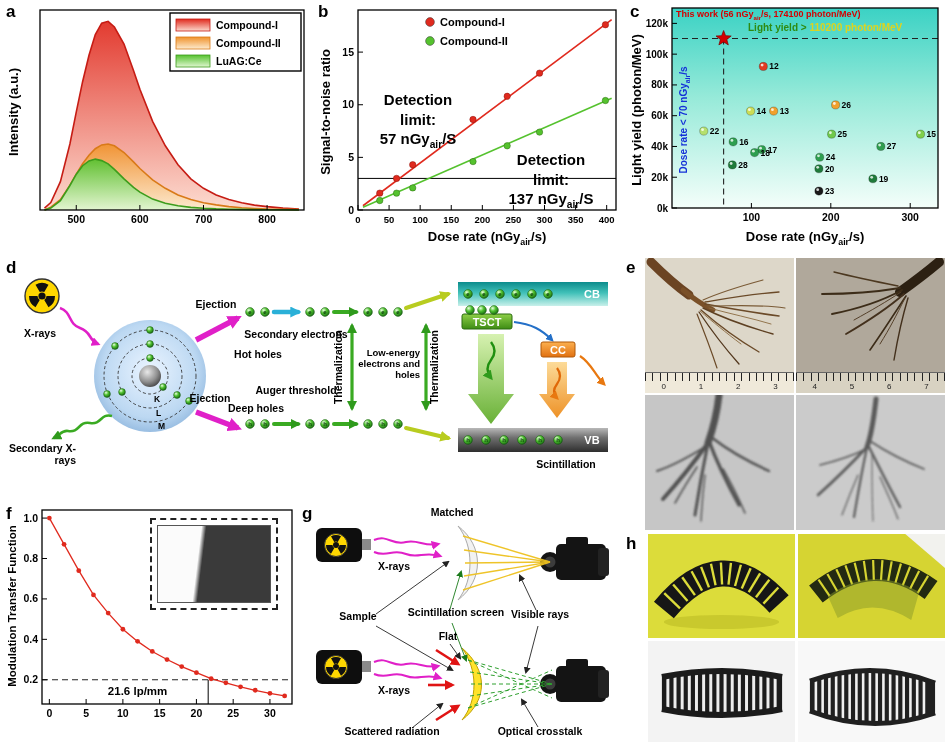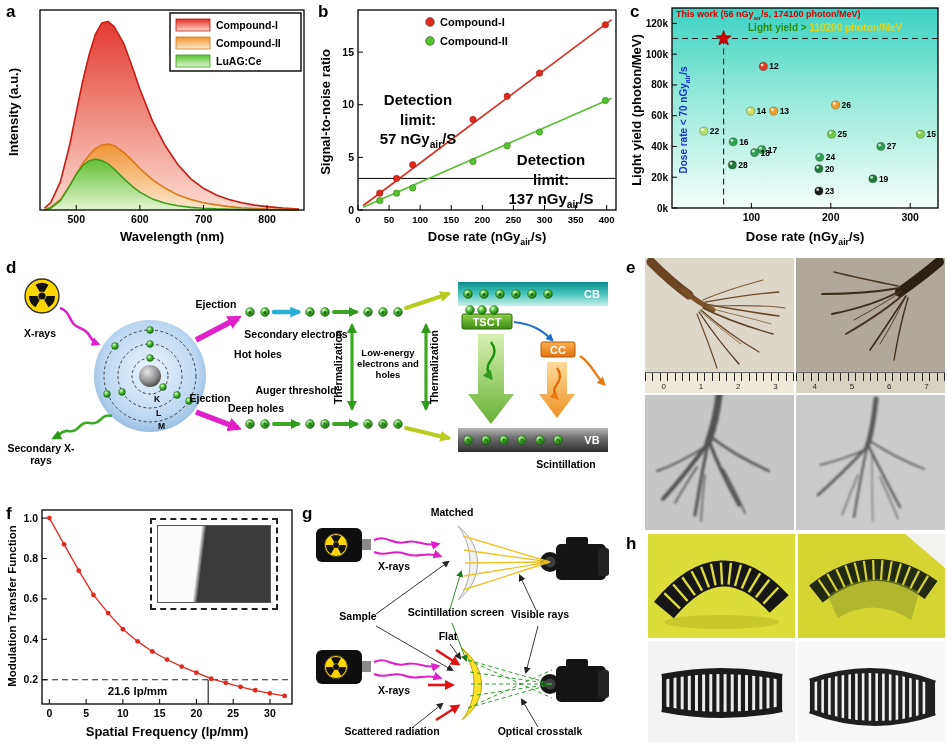--- a/index.html
+++ b/index.html
@@ -21,21 +21,21 @@
 .inset{position:absolute;border:2px dashed #222;background:#fff;padding:5px}
 .edge{width:100%;height:100%;border:1px solid #555;
  background:linear-gradient(97deg,#fbfbfb 36%,#3a3a3a 40%)}
 .pgrid{position:absolute;display:grid;background:#fff}
 .ph{position:relative;overflow:hidden}
 .ph svg{display:block;width:100%;height:100%}
 .ruler{position:absolute;left:0;right:0;bottom:0;height:21px;border-top:1px solid #666;background:#efe9da}
 .ruler.dark{background:#d8d2c2}
 .ruler .ticks{height:8px;background:repeating-linear-gradient(90deg,#222 0 1px,transparent 1px 7.4px)}
 .ruler .nums{display:flex;justify-content:space-around;font-size:8px;color:#222;line-height:1.4}
-.dov{position:absolute;text-align:center;font-weight:bold;font-size:10.5px;line-height:1.15}
+.dov{position:absolute;text-align:right;font-weight:bold;font-size:10.5px;line-height:1.15}
 svg text{font-family:"Liberation Sans",sans-serif}
 .dt{font-size:10.5px;font-weight:bold;fill:#000}
 .ds{font-size:8.5px;font-weight:bold;fill:#000}
 .dw{fill:#fff;font-weight:bold;font-size:11px}
 </style>
 </head>
 <body>
 
 <div class="figure">
 
@@ -72,21 +72,20 @@
         <text x="267.1036144578313" y="223" font-size="10.5" text-anchor="middle" font-weight="bold">800</text>
         <rect x="170" y="13" width="131" height="58" fill="#fff" stroke="#000" stroke-width="1.4"></rect>
         <rect x="176" y="19" width="34" height="12" fill="url(#grA0)" stroke="#c61c14" stroke-width="0.8"></rect>
         <text x="216" y="29" font-size="10.5" font-weight="bold">Compound-I</text>
         <rect x="176" y="37" width="34" height="12" fill="url(#grA1)" stroke="#d97a18" stroke-width="0.8"></rect>
         <text x="216" y="47" font-size="10.5" font-weight="bold">Compound-II</text>
         <rect x="176" y="55" width="34" height="12" fill="url(#grA2)" stroke="#3d9c1c" stroke-width="0.8"></rect>
         <text x="216" y="65" font-size="10.5" font-weight="bold">LuAG:Ce</text>
       </svg>
     <div class="plab">a</div>
-    <div class="xlab" style="left:40px;width:264px;top:229px">Wavelength (nm)</div>
     <div class="vlab" style="left:13px;top:112px">Intensity (a.u.)</div>
   </section>
 
   <section id="pb" class="panel" style="left:312px;top:0;width:312px;height:256px">
     <svg id="svg-b" width="312" height="256">
         <line x1="46" y1="178.42105263157896" x2="304" y2="178.42105263157896" stroke="#000" stroke-width="1"></line>
         <line x1="50.973493975903615" y1="205.75157894736842" x2="299.6481927710844" y2="19.646315789473675" stroke="#e02a1e" stroke-width="1.6"></line>
         <circle cx="67.75903614457832" cy="193.1578947368421" r="3.2" fill="#e02a1e" stroke="#8a1008" stroke-width="0.5"></circle>
         <circle cx="84.54457831325301" cy="178.42105263157896" r="3.2" fill="#e02a1e" stroke="#8a1008" stroke-width="0.5"></circle>
         <circle cx="100.70843373493976" cy="164.73684210526318" r="3.2" fill="#e02a1e" stroke="#8a1008" stroke-width="0.5"></circle>
@@ -583,21 +582,20 @@
         <line x1="42" y1="137.33333333333334" x2="47" y2="137.33333333333334" stroke="#000"></line>
         <text x="38" y="140.83333333333334" font-size="10.5" text-anchor="end" font-weight="bold">0.4</text>
         <line x1="42" y1="96.91666666666667" x2="47" y2="96.91666666666667" stroke="#000"></line>
         <text x="38" y="100.41666666666667" font-size="10.5" text-anchor="end" font-weight="bold">0.6</text>
         <line x1="42" y1="56.5" x2="47" y2="56.5" stroke="#000"></line>
         <text x="38" y="60" font-size="10.5" text-anchor="end" font-weight="bold">0.8</text>
         <line x1="42" y1="16.083333333333343" x2="47" y2="16.083333333333343" stroke="#000"></line>
         <text x="38" y="19.583333333333343" font-size="10.5" text-anchor="end" font-weight="bold">1.0</text>
       </svg>
     <div class="plab">f</div>
-    <div class="xlab" style="left:42px;width:250px;top:222px">Spatial Frequency (lp/mm)</div>
     <div class="vlab" style="left:12px;top:104px;font-size:11.5px">Modulation Transfer Function</div>
     <div class="inset" style="left:150px;top:16px;width:128px;height:92px">
         <div class="edge"></div>
       </div>
   </section>
 
   <section id="pg" class="panel" style="left:300px;top:502px;width:324px;height:243px">
     <svg id="svg-g" width="324" height="243">
       <defs>
         <marker id="gMag" viewBox="0 0 10 10" refX="7" refY="5" markerWidth="9" markerHeight="9" markerUnits="userSpaceOnUse" orient="auto-start-reverse">

